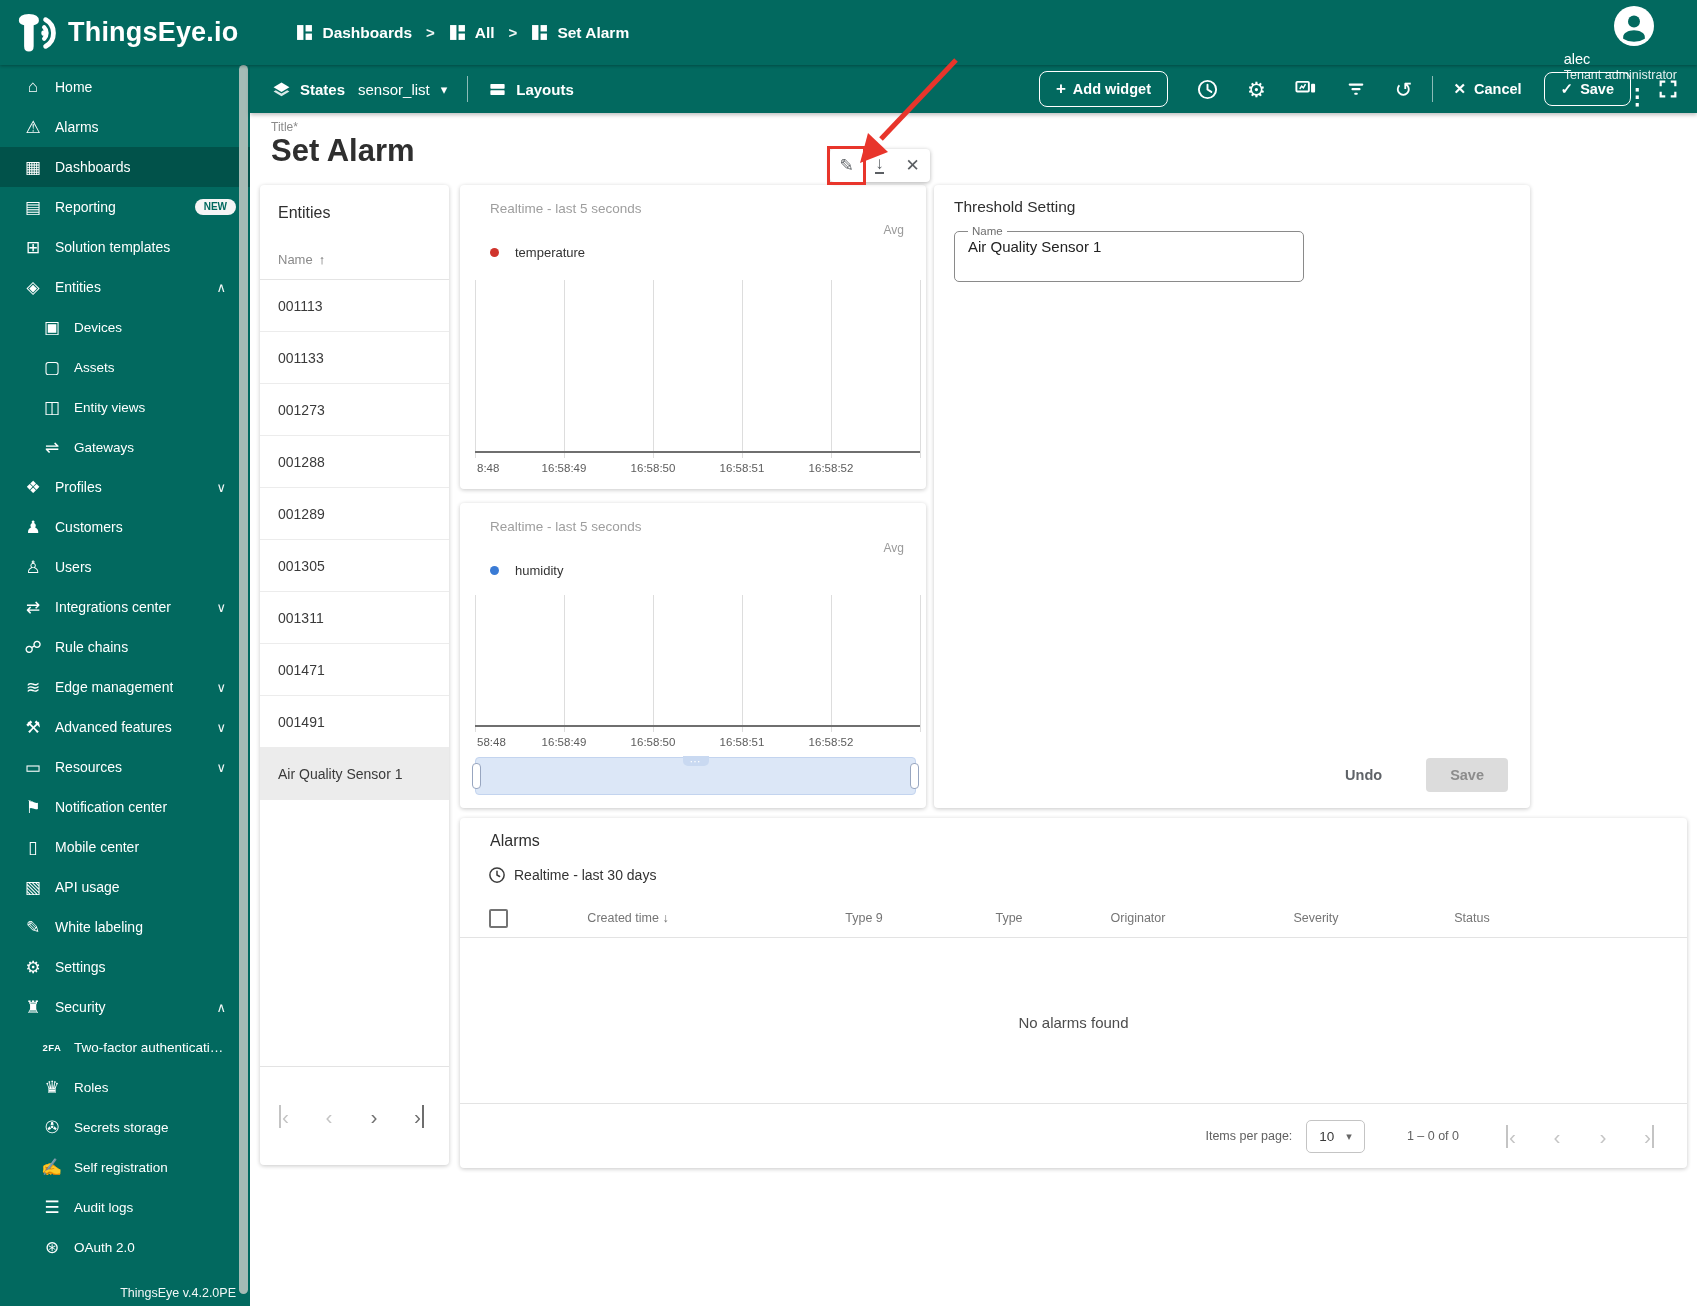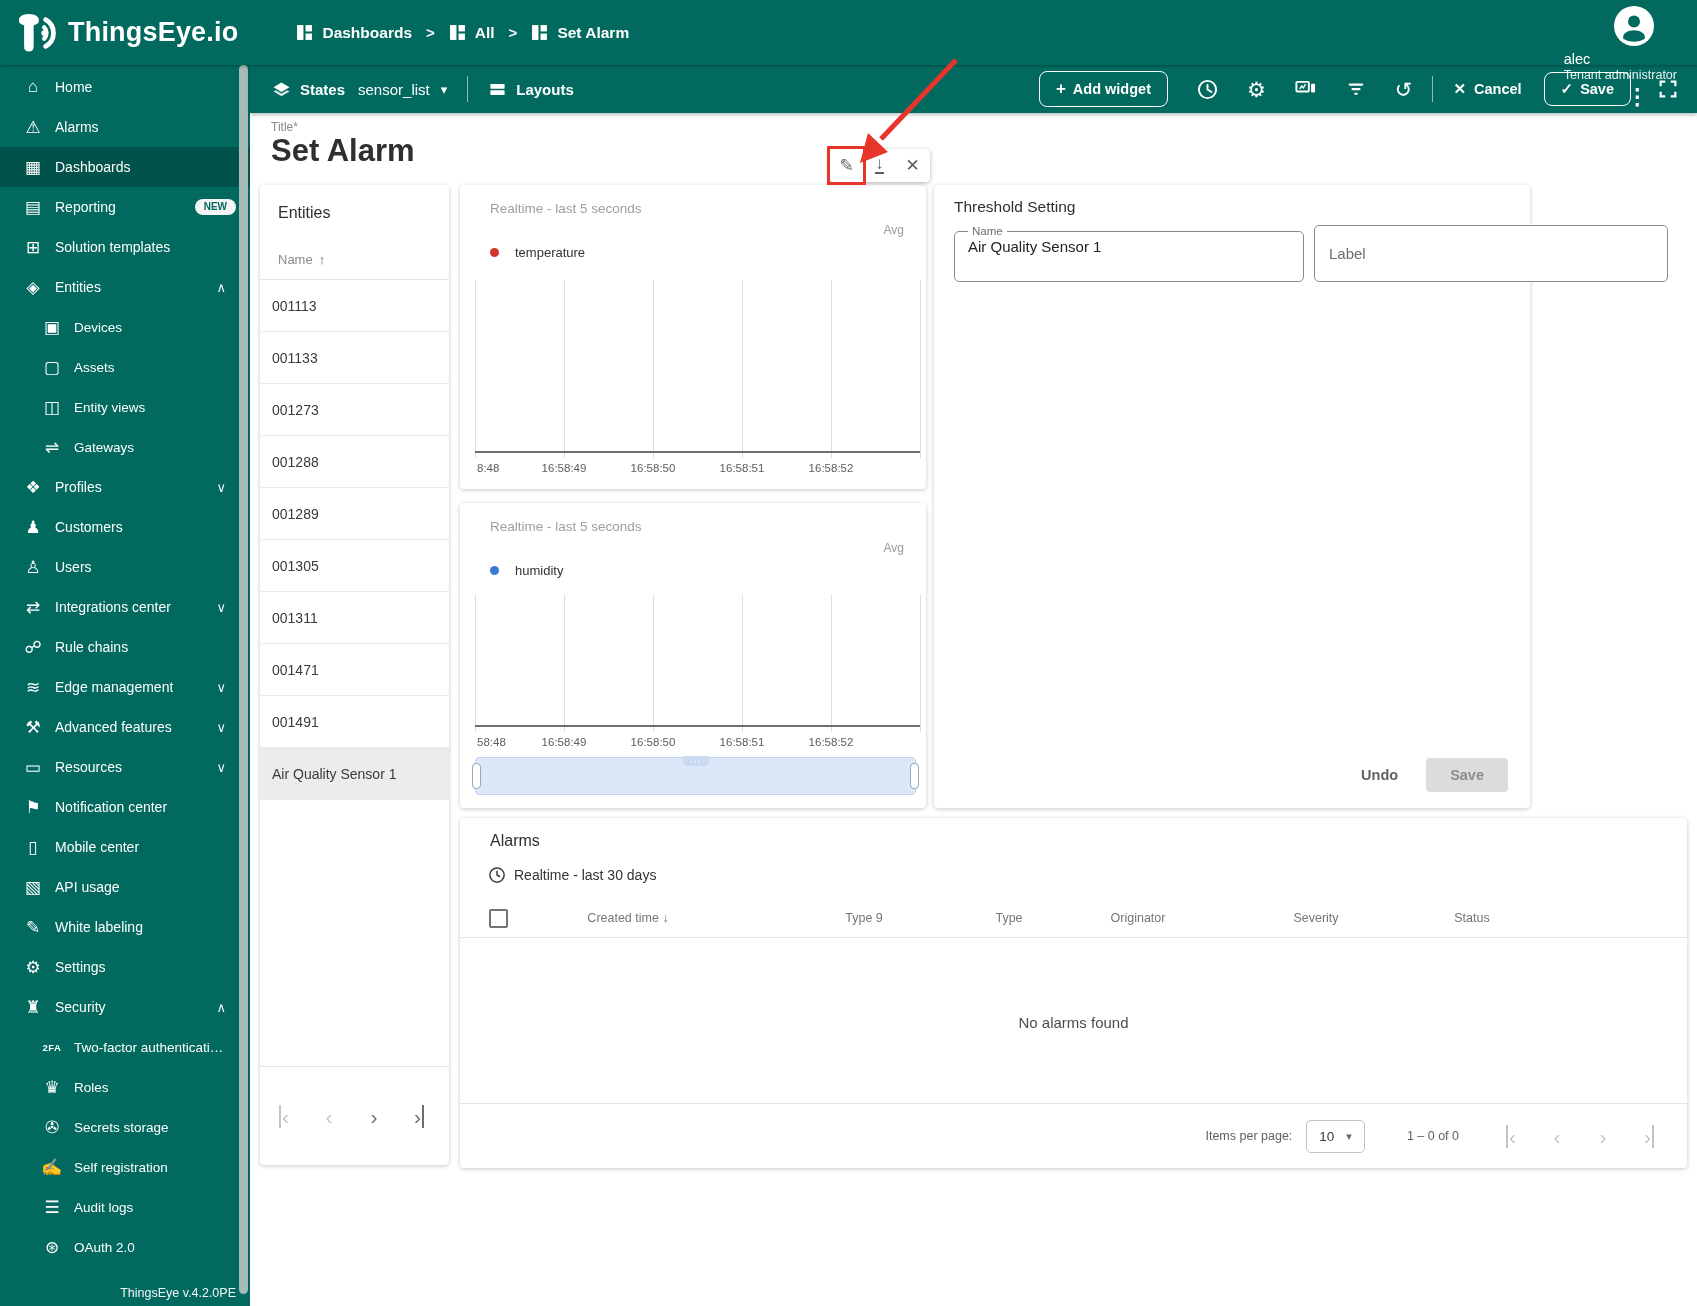--- a/index.html
+++ b/index.html
@@ -76,21 +76,21 @@
                             color:#5b5f63; font-size:17px; background:none; border:none; cursor:pointer; }
   .wt-dl { border-bottom:2.5px solid #5b5f63; line-height:.85; display:inline-block; }
   .annot-box { position:absolute; left:-3px; top:-3px; width:39px; height:39px; border:3.5px solid #e8352b; z-index:21; }
 
   
   .ent-card { left:10px; top:72px; width:189px; height:980px; }
   .ent-title { padding:19px 0 0 18px; font-size:16px; color:#2f2f2f; height:55px; }
   .ent-head { height:40px; display:flex; align-items:center; padding-left:18px; font-size:13px; color:#8a8a8a;
               border-bottom:1px solid #e4e4e4; gap:6px; }
   .ent-head .sort { color:#555; font-size:13px; }
-  .ent-row { height:52px; display:flex; align-items:center; padding-left:12px; font-size:14px; color:#3a3a3a;
+  .ent-row { height:52px; display:flex; align-items:center; padding-left:18px; font-size:14px; color:#3a3a3a;
              border-bottom:1px solid #ececec; cursor:pointer; }
   .ent-row.selected { background:#ececec; }
   .ent-paginator { position:absolute; left:0; right:0; bottom:0; height:99px; border-top:1px solid #e3e3e3;
                    display:flex; align-items:center; padding-left:12px; gap:21px; }
   .pg-btn { background:none; border:none; font-size:21px; line-height:1; cursor:pointer; width:24px; text-align:center; }
   .pg-dis { color:#c4c4c4; }
   .pg-en { color:#6e6e6e; }
   .pg-bar-l { border-left:2px solid currentColor; padding-left:1px; }
   .pg-bar-r { border-right:2px solid currentColor; padding-right:1px; }
 
@@ -124,21 +124,21 @@
   .mat-field legend { font-size:11.5px; color:#6e6e6e; padding:0 4px; }
   .mat-field input { border:none; outline:none; width:100%; font-size:15px; color:#222; background:transparent;
                      font-family:"Liberation Sans",sans-serif; margin-top:1px; }
   .mat-field-plain { position:absolute; top:40px; height:57px; border:1px solid #8a8a8a; border-radius:5px;
                      padding:0 14px; display:flex; align-items:center; background:#fff; }
   .mat-field-plain input { border:none; outline:none; width:100%; font-size:15px; color:#222;
                            font-family:"Liberation Sans",sans-serif; }
   .mat-field-plain input::placeholder { color:#6e6e6e; opacity:1; }
   .f-name { left:20px; width:350px; }
   .f-label { left:380px; width:354px; }
-  .thr-actions { position:absolute; right:22px; bottom:16px; display:flex; align-items:center; gap:28px; }
+  .thr-actions { position:absolute; right:22px; bottom:16px; display:flex; align-items:center; gap:44px; }
   .undo-btn { background:none; border:none; color:#5f6368; font-size:14.5px; font-weight:600; cursor:pointer;
               font-family:"Liberation Sans",sans-serif; }
   .save-btn { background:#dcdcdc; border:none; border-radius:4px; color:#8c8c8c; font-size:14.5px; font-weight:600;
               padding:9px 24px; font-family:"Liberation Sans",sans-serif; }
 
   
   .alm-card { left:210px; top:705px; width:1227px; height:350px; }
   .alm-title { position:absolute; left:30px; top:14px; font-size:16px; color:#2f2f2f; }
   .alm-tw { position:absolute; left:28px; top:48px; display:flex; align-items:center; gap:8px; font-size:14px; color:#333; }
   .alm-head { position:absolute; left:0; right:0; top:84px; height:36px; border-bottom:1px solid #e3e3e3; }
@@ -523,23 +523,20 @@
             <span class="handle h-r"></span>
           </div>
         </section>
 
         <section class="card thr-card">
           <div class="thr-title">Threshold Setting</div>
           <fieldset class="mat-field f-name">
             <legend>Name</legend>
             <input type="text" value="Air Quality Sensor 1" style="">
           </fieldset>
-          <div class="mat-field-plain f-label">
-            <input type="text" placeholder="Label" style="">
-          </div>
           <div class="thr-actions">
             <button class="undo-btn">Undo</button>
             <button class="save-btn">Save</button>
           </div>
         </section>
 
         <section class="card alm-card">
           <div class="alm-title">Alarms</div>
           <div class="alm-tw">
             <svg width="18" height="18" viewBox="0 0 24 24">

